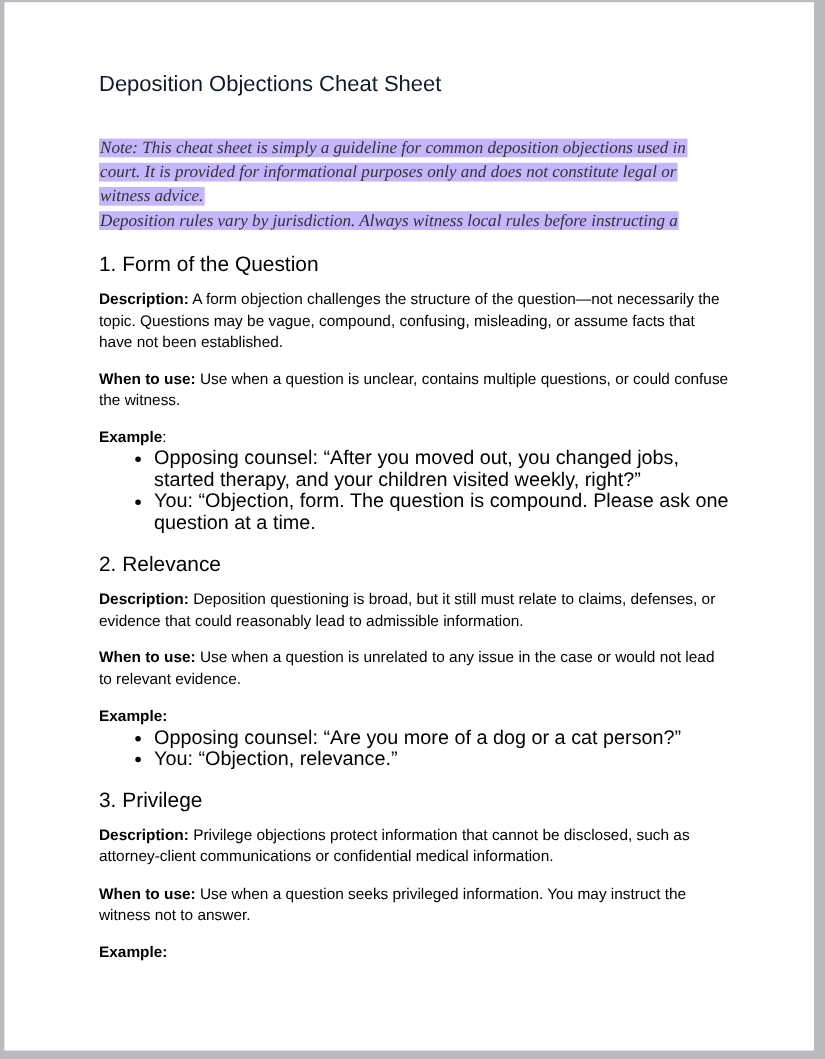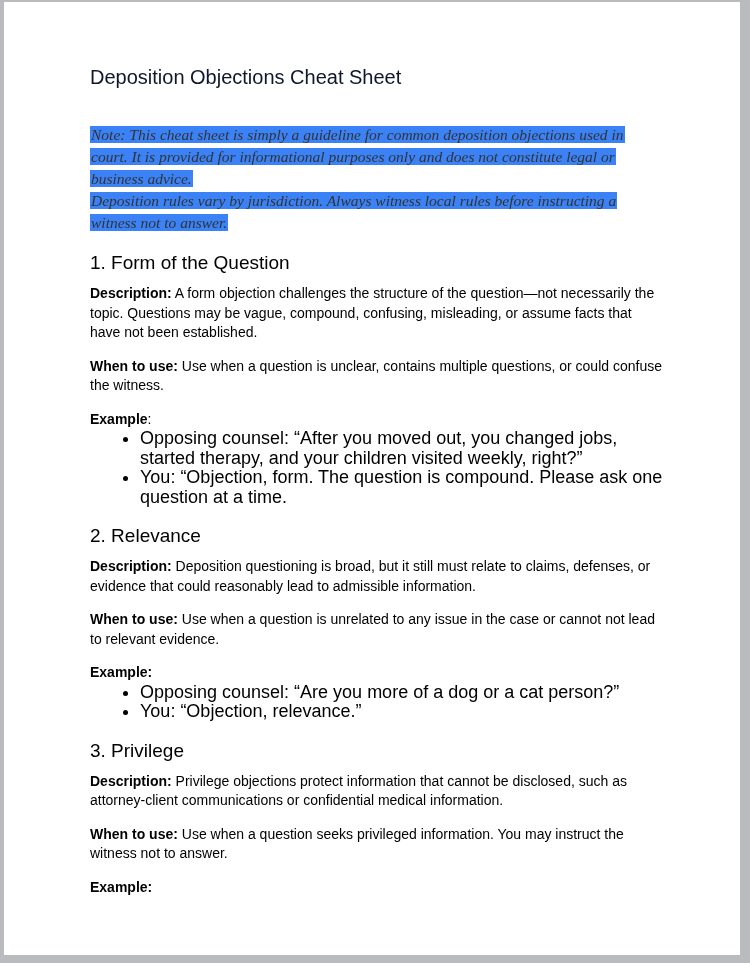--- a/index.html
+++ b/index.html
@@ -31,21 +31,21 @@
     margin: 0 0 30px 0;
   }
   .note {
     font-family: "Liberation Serif", serif;
     font-style: italic;
     font-size: 15.5px;
     color: #333333;
     margin: 0;
   }
   .note-line { line-height: 22px; }
-  .hl { background: #3b82f6; padding: 0 1px; }
+  .hl { background: #c4b5fd; padding: 0 1px; }
   h2.section-heading {
     font-size: 19px;
     line-height: 25px;
     font-weight: 400;
     color: #000000;
     margin: 16px 0 9px 0;
   }
   p.body-text {
     font-size: 14px;
     line-height: 19.5px;
@@ -69,40 +69,39 @@
 <body>
 
 <div class="page">
   <div class="content">
 
     <h1 class="doc-title">Deposition Objections Cheat Sheet</h1>
 
     <div class="note">
       <div class="note-line"><span class="hl">Note: This cheat sheet is simply a guideline for common deposition objections used in</span></div>
       <div class="note-line"><span class="hl">court. It is provided for informational purposes only and does not constitute legal or</span></div>
-      <div class="note-line"><span class="hl">business advice.</span></div>
+      <div class="note-line"><span class="hl">witness advice.</span></div>
       <div class="note-line"><span class="hl">Deposition rules vary by jurisdiction. Always witness local rules before instructing a</span></div>
-      <div class="note-line"><span class="hl">witness not to answer.</span></div>
     </div>
 
     <section>
       <h2 class="section-heading">1. Form of the Question</h2>
       <p class="body-text"><span class="b">Description:</span><span> A form objection challenges the structure of the question—not necessarily the topic. Questions may be vague, compound, confusing, misleading, or assume facts that have not been established.</span></p>
       <p class="body-text"><span class="b">When to use:</span><span> Use when a question is unclear, contains multiple questions, or could confuse the witness.</span></p>
       <p class="body-text example-line"><span class="b">Example</span><span>:</span></p>
       <ul class="example-list">
         <li>Opposing counsel: “After you moved out, you changed jobs, started therapy, and your children visited weekly, right?”</li>
         <li>You: “Objection, form. The question is compound. Please ask one question at a time.</li>
       </ul>
     </section>
 
     <section>
       <h2 class="section-heading">2. Relevance</h2>
       <p class="body-text"><span class="b">Description:</span><span> Deposition questioning is broad, but it still must relate to claims, defenses, or evidence that could reasonably lead to admissible information.</span></p>
-      <p class="body-text"><span class="b">When to use:</span><span> Use when a question is unrelated to any issue in the case or cannot not lead to relevant evidence.</span></p>
+      <p class="body-text"><span class="b">When to use:</span><span> Use when a question is unrelated to any issue in the case or would not lead to relevant evidence.</span></p>
       <p class="body-text example-line"><span class="b">Example:</span><span></span></p>
       <ul class="example-list">
         <li>Opposing counsel: “Are you more of a dog or a cat person?”</li>
         <li>You: “Objection, relevance.”</li>
       </ul>
     </section>
 
     <section>
       <h2 class="section-heading">3. Privilege</h2>
       <p class="body-text"><span class="b">Description:</span><span> Privilege objections protect information that cannot be disclosed, such as attorney-client communications or confidential medical information.</span></p>

